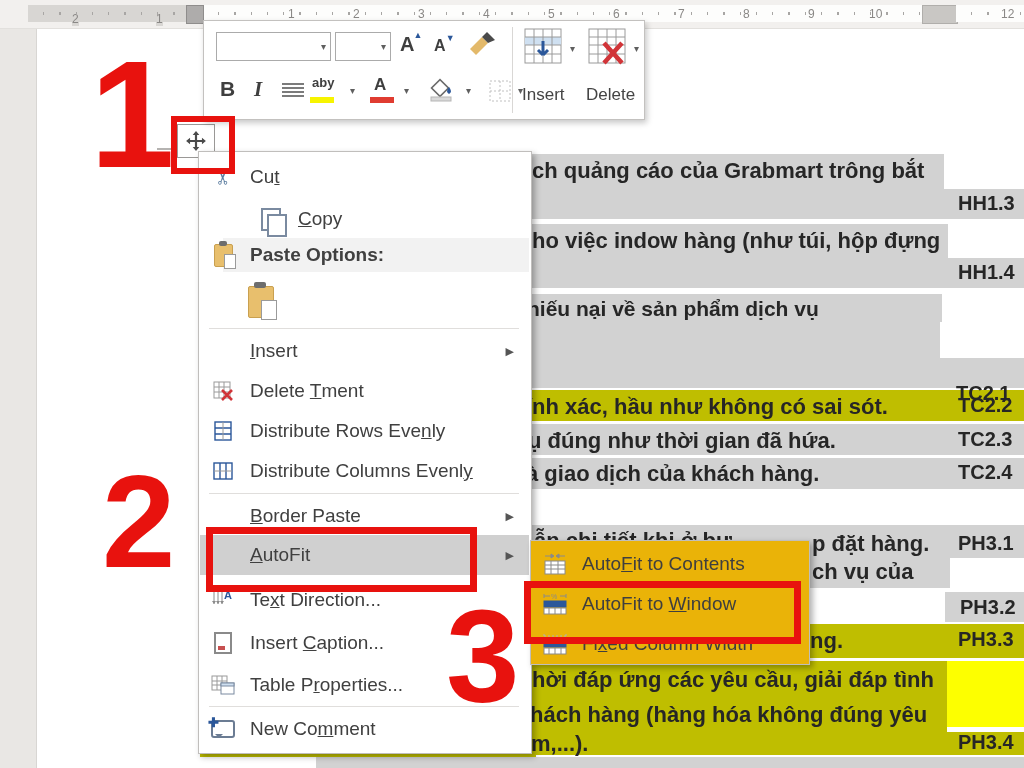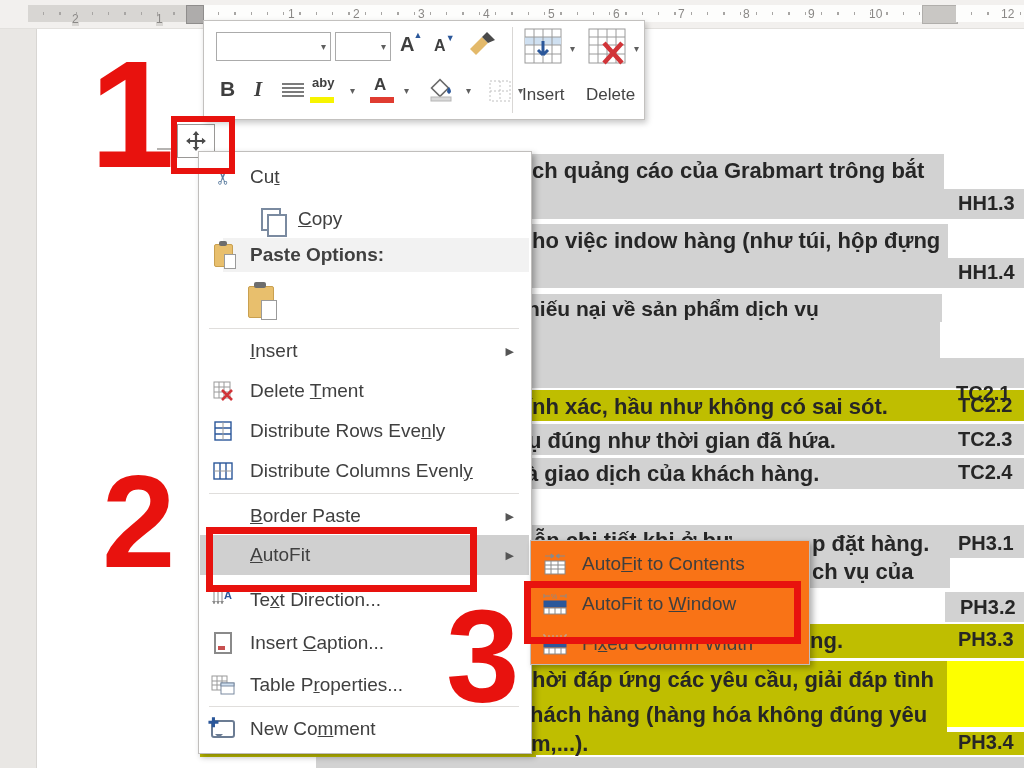--- a/index.html
+++ b/index.html
@@ -111,21 +111,21 @@
   .clip{position:relative;width:17px;height:21px;background:#e8bf6d;border:1px solid #c9a050;border-radius:2px;}
   .clip::before{content:"";position:absolute;left:4px;top:-4px;width:8px;height:5px;background:#6d6d6d;border-radius:2px;}
   .clip::after{content:"";position:absolute;right:-4px;bottom:-3px;width:10px;height:13px;background:#fff;border:1.5px solid #9a9a9a;}
   .clip.big{width:24px;height:30px;}
   .clip.big::before{width:12px;height:6px;left:5px;top:-5px;}
   .clip.big::after{width:14px;height:18px;}
   .pagedoc{width:14px;height:18px;border:2px solid #8a8a8a;background:#fff;position:relative;}
   .pagedoc::after{content:"";position:absolute;left:2px;bottom:2px;width:7px;height:4px;background:#c75050;}
 
   
-  .smenu{left:530px;top:540px;width:278px;height:123px;background:#f97316;border:1px solid #c0bebc;
+  .smenu{left:530px;top:540px;width:278px;height:123px;background:#eab308;border:1px solid #c0bebc;
          box-shadow:3px 3px 6px rgba(0,0,0,.3);z-index:12;}
   .smi{position:absolute;left:1px;width:274px;height:38px;display:flex;align-items:center;color:#3f3f3f;font-size:19px;}
   .smi .mi-ic{width:34px;margin-left:6px;display:flex;justify-content:center;flex:none;}
   .smi .mi-t{margin-left:10px;white-space:nowrap;}
   .smi .u{text-decoration:underline;}
 
   
   .redbox{position:absolute;border:7px solid #e8120e;z-index:20;background:transparent;}
   .box1{left:171px;top:116px;width:52px;height:46px;border-width:6px;}
   .box2{left:206px;top:527px;width:257px;height:51px;}

